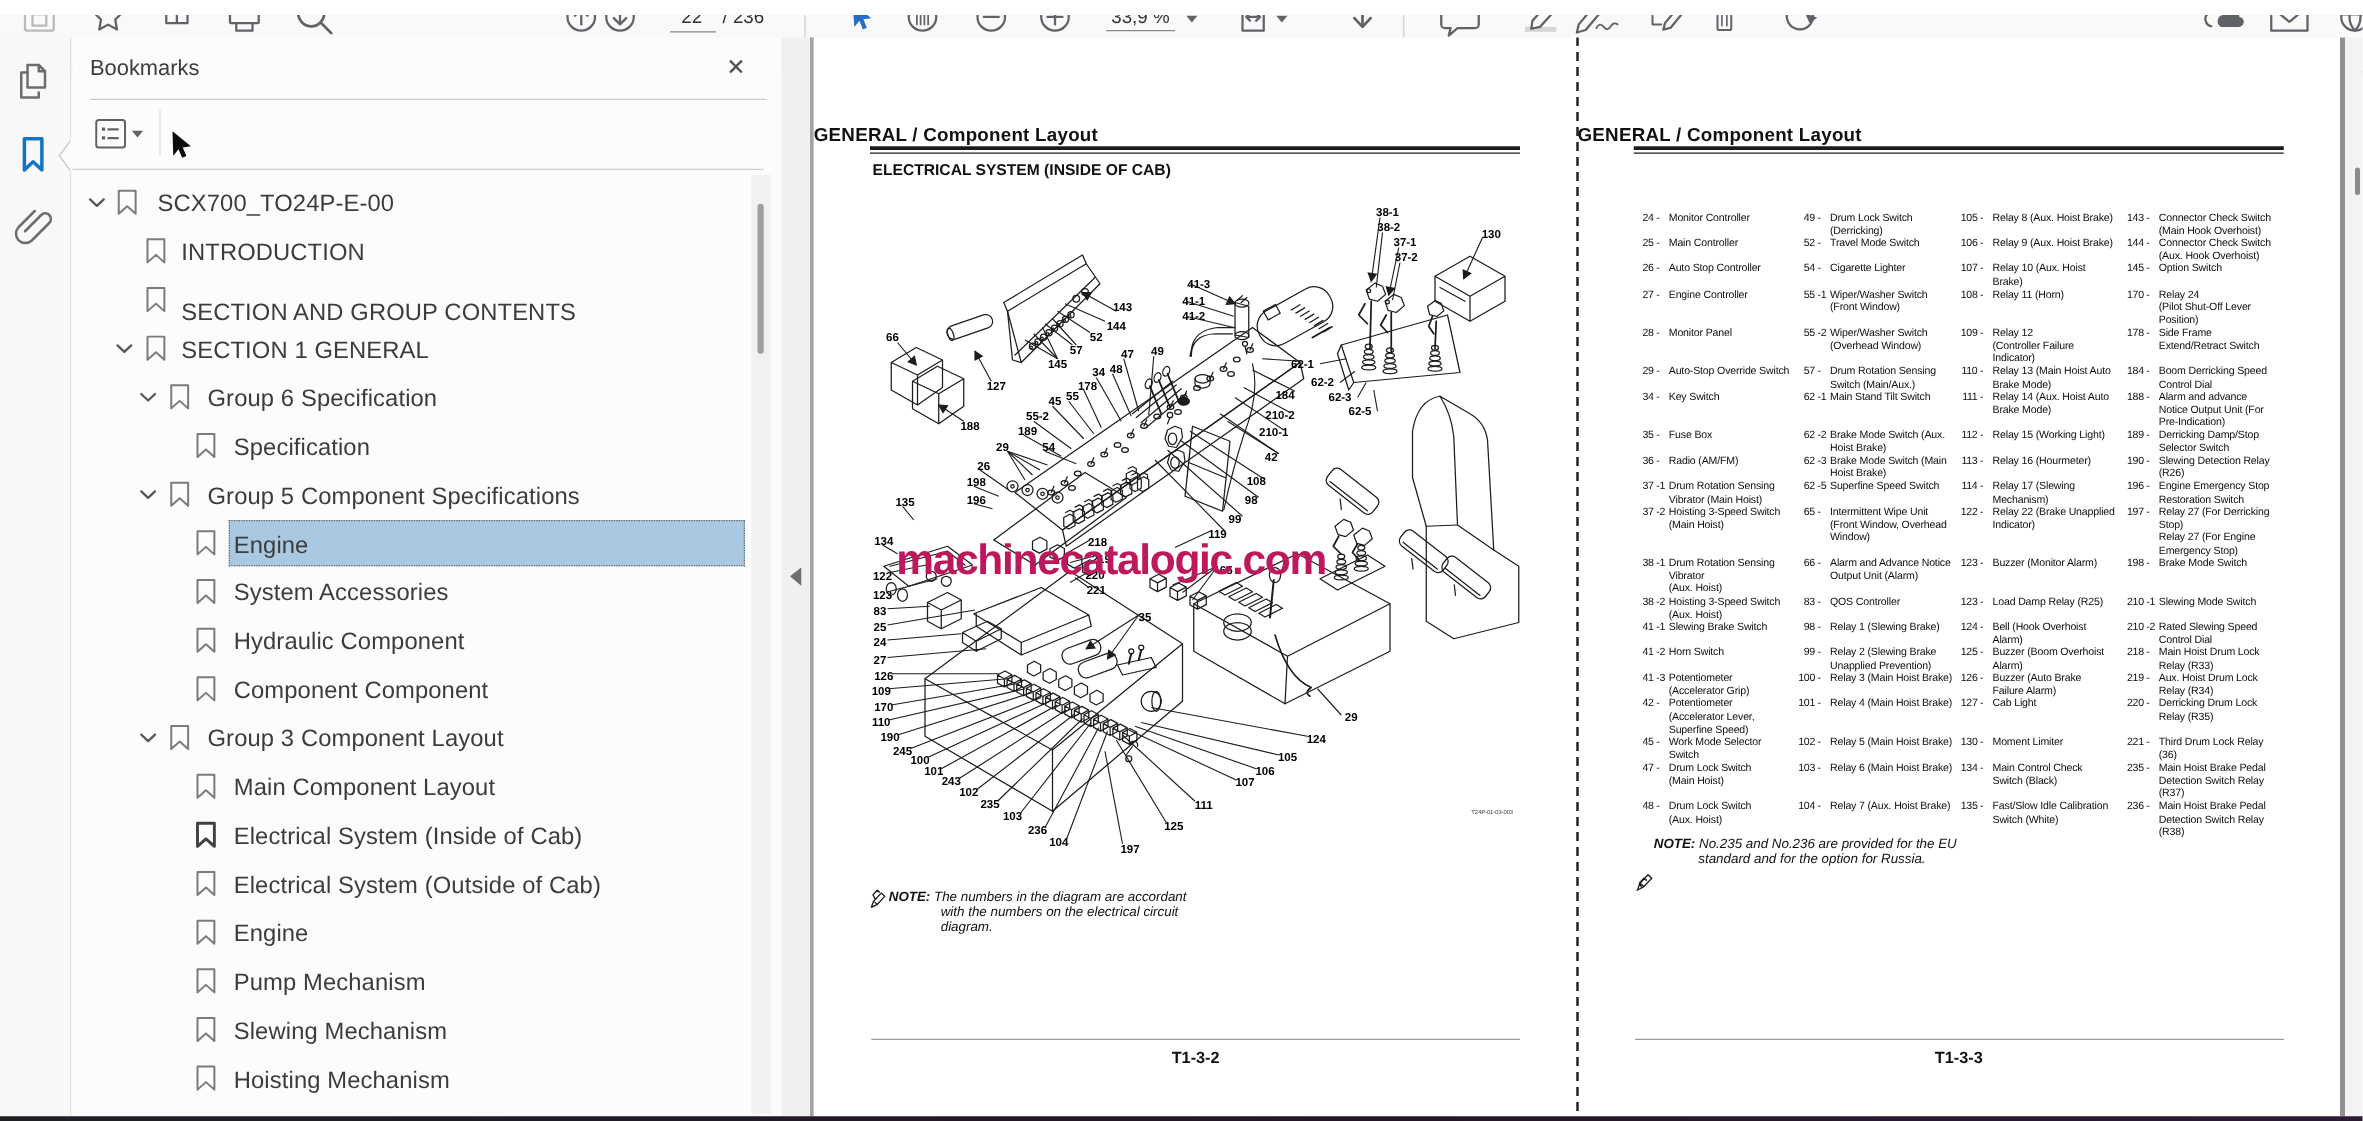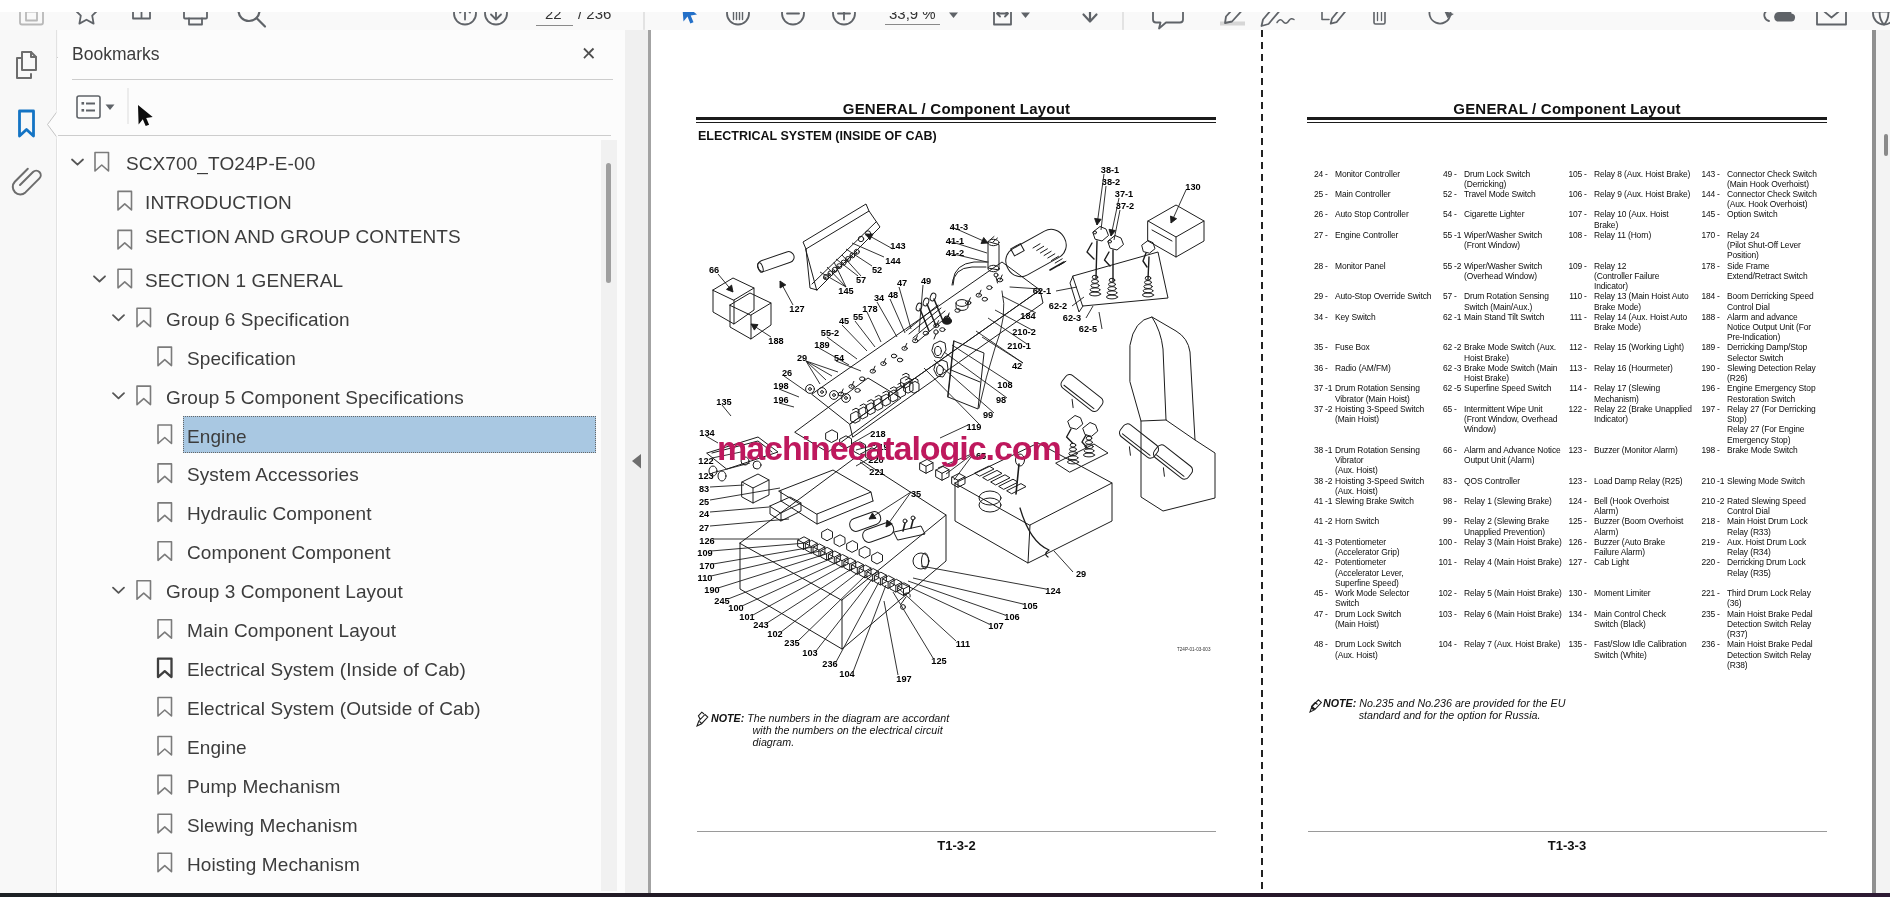--- a/index.html
+++ b/index.html
@@ -13,21 +13,21 @@
 #vsb{position:absolute;left:1872px;top:30px;width:18px;height:863px;background:#f3f3f3;border-left:4px solid #909090}
 #vsbthumb{position:absolute;left:1884px;top:134px;width:4px;height:22px;background:#8a8a8a;border-radius:2px}
 #psbtrack{position:absolute;left:601px;top:140px;width:16px;height:751px;background:#f1f1f1}
 #psbthumb{position:absolute;left:606px;top:163px;width:5px;height:120px;background:#9f9f9f;border-radius:2.5px}
 #bottombar{position:absolute;left:0;top:893px;width:1890px;height:4px;background:linear-gradient(90deg,#1d2124 0%,#241626 55%,#2d1a33 100%)}
 #bmtitle{position:absolute;left:72px;top:44px;font-size:17.5px;color:#3c3c3c}
 #bmclose{position:absolute;left:581px;top:43px;font-size:18.5px;color:#4f4f4f}
 .hline{position:absolute;background:#cdcdcd;height:1px}
 .trow{position:absolute;font-size:19px;color:#3c3c3c;white-space:nowrap;letter-spacing:.1px}
 #hl{position:absolute;left:183px;top:416px;width:413px;height:37px;background:#a9c8e2;outline:1px dotted #666;outline-offset:-1px}
-.ph{position:absolute;font-weight:bold;font-size:15px;color:#111;letter-spacing:.2px;text-align:center}
+.ph{position:absolute;font-weight:bold;font-size:15px;color:#111;letter-spacing:.2px;}
 .prule{position:absolute;height:6px;border-top:3px solid #1b1b1b;border-bottom:1px solid #1b1b1b}
 .frule{position:absolute;height:1px;background:#9a9a9a}
 .pfoot{position:absolute;font-weight:bold;font-size:13px;color:#111;text-align:center}
 .note{position:absolute;font-size:10.7px;font-style:italic;color:#111;line-height:11.9px;white-space:pre}
 .pc{position:absolute;font-size:8.45px;line-height:10.23px;letter-spacing:-.12px;color:#0d0d0d;white-space:nowrap}
 .pc .num{display:inline-block;width:17px;text-align:right;letter-spacing:-.2px}
 .pc .sub{display:inline-block;width:12px;padding-left:2px}
 .pc .w{display:inline-block;width:29px}
 #wm{position:absolute;left:717px;top:429px;font-size:34px;font-weight:bold;color:#be185d;letter-spacing:-1.05px;white-space:nowrap}
 #dashline{position:absolute;left:1261px;top:30px;width:2px;height:861px;background:repeating-linear-gradient(180deg,#222 0 7px,transparent 7px 12px)}
@@ -165,21 +165,21 @@
 <path d="M158,658.6 h13.5 v18.5 l-6.75,-6 l-6.75,6 z" fill="none" stroke="#3f3f3f" stroke-width="2.3" stroke-linejoin="round"></path>
 <path d="M158,697.5 h13.5 v18.5 l-6.75,-6 l-6.75,6 z" fill="none" stroke="#7b7b7b" stroke-width="1.6" stroke-linejoin="round"></path>
 <path d="M158,736.5 h13.5 v18.5 l-6.75,-6 l-6.75,6 z" fill="none" stroke="#7b7b7b" stroke-width="1.6" stroke-linejoin="round"></path>
 <path d="M158,775.4 h13.5 v18.5 l-6.75,-6 l-6.75,6 z" fill="none" stroke="#7b7b7b" stroke-width="1.6" stroke-linejoin="round"></path>
 <path d="M158,814.3 h13.5 v18.5 l-6.75,-6 l-6.75,6 z" fill="none" stroke="#7b7b7b" stroke-width="1.6" stroke-linejoin="round"></path>
 <path d="M158,853.2 h13.5 v18.5 l-6.75,-6 l-6.75,6 z" fill="none" stroke="#7b7b7b" stroke-width="1.6" stroke-linejoin="round"></path>
   </svg>
 <div id="hl"></div>
 <div class="trow" style="left:126px;top:153.0px">SCX700_TO24P-E-00</div>
 <div class="trow" style="left:145px;top:191.9px">INTRODUCTION</div>
-<div class="trow" style="left:145px;top:226px">SECTION AND GROUP CONTENTS</div>
+<div class="trow" style="left:145px;top:240px">SECTION AND GROUP CONTENTS</div>
 <div class="trow" style="left:145px;top:269.8px">SECTION 1 GENERAL</div>
 <div class="trow" style="left:166px;top:308.7px">Group 6 Specification</div>
 <div class="trow" style="left:187px;top:347.6px">Specification</div>
 <div class="trow" style="left:166px;top:386.6px">Group 5 Component Specifications</div>
 <div class="trow" style="left:187px;top:425.5px">Engine</div>
 <div class="trow" style="left:187px;top:464.4px">System Accessories</div>
 <div class="trow" style="left:187px;top:503.4px">Hydraulic Component</div>
 <div class="trow" style="left:187px;top:542.3px">Component Component</div>
 <div class="trow" style="left:166px;top:581.2px">Group 3 Component Layout</div>
 <div class="trow" style="left:187px;top:620.2px">Main Component Layout</div>
@@ -608,19 +608,19 @@
 <path d="M968,425 L940,438"></path>
 </g>
 <g fill="none" stroke="#1a1a1a" stroke-width="1.05">
 <path d="M697,726 l1.8,-5 6.2,-6.5 2.8,2.6 -6.2,6.6 -4.6,2.3 z M699.5,721.5 l2.6,2.4 M704,714 l-2.2,-1.8 -3.4,3.6 2,4"></path>
 <path d="M1310,712 l1.8,-5.2 6.6,-7 3,2.8 -6.6,7 -4.8,2.4 z M1312.6,707 l2.8,2.6 M1317.5,704.5 l-2.4,-2 -3.6,3.9 2.1,4.2"></path>
 </g>
 </svg>
 <div class="note" style="left:711px;top:713px"><b>NOTE:</b> The numbers in the diagram are accordant
               with the numbers on the electrical circuit
               diagram.</div>
-<div class="note" style="left:1323px;top:698px"><b>NOTE:</b> No.235 and No.236 are provided for the EU
+<div class="note" style="left:1323px;top:670px"><b>NOTE:</b> No.235 and No.236 are provided for the EU
             standard and for the option for Russia.</div>
 <div class="pc" style="left:1306px;top:168.5px"><span class="num">24</span><span class="sub">-</span>Monitor Controller<br><br><span class="num">25</span><span class="sub">-</span>Main Controller<br><br><span class="num">26</span><span class="sub">-</span>Auto Stop Controller<br><br><span class="num">27</span><span class="sub">-</span>Engine Controller<br><br><br><span class="num">28</span><span class="sub">-</span>Monitor Panel<br><br><br><span class="num">29</span><span class="sub">-</span>Auto-Stop Override Switch<br><br><span class="num">34</span><span class="sub">-</span>Key Switch<br><br><br><span class="num">35</span><span class="sub">-</span>Fuse Box<br><br><span class="num">36</span><span class="sub">-</span>Radio (AM/FM)<br><br><span class="num">37</span><span class="sub">-1</span>Drum Rotation Sensing<br><span class="w"></span>Vibrator (Main Hoist)<br><span class="num">37</span><span class="sub">-2</span>Hoisting 3-Speed Switch<br><span class="w"></span>(Main Hoist)<br><br><br><span class="num">38</span><span class="sub">-1</span>Drum Rotation Sensing<br><span class="w"></span>Vibrator<br><span class="w"></span>(Aux. Hoist)<br><span class="num">38</span><span class="sub">-2</span>Hoisting 3-Speed Switch<br><span class="w"></span>(Aux. Hoist)<br><span class="num">41</span><span class="sub">-1</span>Slewing Brake Switch<br><br><span class="num">41</span><span class="sub">-2</span>Horn Switch<br><br><span class="num">41</span><span class="sub">-3</span>Potentiometer<br><span class="w"></span>(Accelerator Grip)<br><span class="num">42</span><span class="sub">-</span>Potentiometer<br><span class="w"></span>(Accelerator Lever,<br><span class="w"></span>Superfine Speed)<br><span class="num">45</span><span class="sub">-</span>Work Mode Selector<br><span class="w"></span>Switch<br><span class="num">47</span><span class="sub">-</span>Drum Lock Switch<br><span class="w"></span>(Main Hoist)<br><br><span class="num">48</span><span class="sub">-</span>Drum Lock Switch<br><span class="w"></span>(Aux. Hoist)</div>
 <div class="pc" style="left:1435px;top:168.5px"><span class="num">49</span><span class="sub">-</span>Drum Lock Switch<br><span class="w"></span>(Derricking)<br><span class="num">52</span><span class="sub">-</span>Travel Mode Switch<br><br><span class="num">54</span><span class="sub">-</span>Cigarette Lighter<br><br><span class="num">55</span><span class="sub">-1</span>Wiper/Washer Switch<br><span class="w"></span>(Front Window)<br><br><span class="num">55</span><span class="sub">-2</span>Wiper/Washer Switch<br><span class="w"></span>(Overhead Window)<br><br><span class="num">57</span><span class="sub">-</span>Drum Rotation Sensing<br><span class="w"></span>Switch (Main/Aux.)<br><span class="num">62</span><span class="sub">-1</span>Main Stand Tilt Switch<br><br><br><span class="num">62</span><span class="sub">-2</span>Brake Mode Switch (Aux.<br><span class="w"></span>Hoist Brake)<br><span class="num">62</span><span class="sub">-3</span>Brake Mode Switch (Main<br><span class="w"></span>Hoist Brake)<br><span class="num">62</span><span class="sub">-5</span>Superfine Speed Switch<br><br><span class="num">65</span><span class="sub">-</span>Intermittent Wipe Unit<br><span class="w"></span>(Front Window, Overhead<br><span class="w"></span>Window)<br><br><span class="num">66</span><span class="sub">-</span>Alarm and Advance Notice<br><span class="w"></span>Output Unit (Alarm)<br><br><span class="num">83</span><span class="sub">-</span>QOS Controller<br><br><span class="num">98</span><span class="sub">-</span>Relay 1 (Slewing Brake)<br><br><span class="num">99</span><span class="sub">-</span>Relay 2 (Slewing Brake<br><span class="w"></span>Unapplied Prevention)<br><span class="num">100</span><span class="sub">-</span>Relay 3 (Main Hoist Brake)<br><br><span class="num">101</span><span class="sub">-</span>Relay 4 (Main Hoist Brake)<br><br><br><span class="num">102</span><span class="sub">-</span>Relay 5 (Main Hoist Brake)<br><br><span class="num">103</span><span class="sub">-</span>Relay 6 (Main Hoist Brake)<br><br><br><span class="num">104</span><span class="sub">-</span>Relay 7 (Aux. Hoist Brake)</div>
 <div class="pc" style="left:1565px;top:168.5px"><span class="num">105</span><span class="sub">-</span>Relay 8 (Aux. Hoist Brake)<br><br><span class="num">106</span><span class="sub">-</span>Relay 9 (Aux. Hoist Brake)<br><br><span class="num">107</span><span class="sub">-</span>Relay 10 (Aux. Hoist<br><span class="w"></span>Brake)<br><span class="num">108</span><span class="sub">-</span>Relay 11 (Horn)<br><br><br><span class="num">109</span><span class="sub">-</span>Relay 12<br><span class="w"></span>(Controller Failure<br><span class="w"></span>Indicator)<br><span class="num">110</span><span class="sub">-</span>Relay 13 (Main Hoist Auto<br><span class="w"></span>Brake Mode)<br><span class="num">111</span><span class="sub">-</span>Relay 14 (Aux. Hoist Auto<br><span class="w"></span>Brake Mode)<br><br><span class="num">112</span><span class="sub">-</span>Relay 15 (Working Light)<br><br><span class="num">113</span><span class="sub">-</span>Relay 16 (Hourmeter)<br><br><span class="num">114</span><span class="sub">-</span>Relay 17 (Slewing<br><span class="w"></span>Mechanism)<br><span class="num">122</span><span class="sub">-</span>Relay 22 (Brake Unapplied<br><span class="w"></span>Indicator)<br><br><br><span class="num">123</span><span class="sub">-</span>Buzzer (Monitor Alarm)<br><br><br><span class="num">123</span><span class="sub">-</span>Load Damp Relay (R25)<br><br><span class="num">124</span><span class="sub">-</span>Bell (Hook Overhoist<br><span class="w"></span>Alarm)<br><span class="num">125</span><span class="sub">-</span>Buzzer (Boom Overhoist<br><span class="w"></span>Alarm)<br><span class="num">126</span><span class="sub">-</span>Buzzer (Auto Brake<br><span class="w"></span>Failure Alarm)<br><span class="num">127</span><span class="sub">-</span>Cab Light<br><br><br><span class="num">130</span><span class="sub">-</span>Moment Limiter<br><br><span class="num">134</span><span class="sub">-</span>Main Control Check<br><span class="w"></span>Switch (Black)<br><br><span class="num">135</span><span class="sub">-</span>Fast/Slow Idle Calibration<br><span class="w"></span>Switch (White)</div>
 <div class="pc" style="left:1698px;top:168.5px"><span class="num">143</span><span class="sub">-</span>Connector Check Switch<br><span class="w"></span>(Main Hook Overhoist)<br><span class="num">144</span><span class="sub">-</span>Connector Check Switch<br><span class="w"></span>(Aux. Hook Overhoist)<br><span class="num">145</span><span class="sub">-</span>Option Switch<br><br><span class="num">170</span><span class="sub">-</span>Relay 24<br><span class="w"></span>(Pilot Shut-Off Lever<br><span class="w"></span>Position)<br><span class="num">178</span><span class="sub">-</span>Side Frame<br><span class="w"></span>Extend/Retract Switch<br><br><span class="num">184</span><span class="sub">-</span>Boom Derricking Speed<br><span class="w"></span>Control Dial<br><span class="num">188</span><span class="sub">-</span>Alarm and advance<br><span class="w"></span>Notice Output Unit (For<br><span class="w"></span>Pre-Indication)<br><span class="num">189</span><span class="sub">-</span>Derricking Damp/Stop<br><span class="w"></span>Selector Switch<br><span class="num">190</span><span class="sub">-</span>Slewing Detection Relay<br><span class="w"></span>(R26)<br><span class="num">196</span><span class="sub">-</span>Engine Emergency Stop<br><span class="w"></span>Restoration Switch<br><span class="num">197</span><span class="sub">-</span>Relay 27 (For Derricking<br><span class="w"></span>Stop)<br><span class="w"></span>Relay 27 (For Engine<br><span class="w"></span>Emergency Stop)<br><span class="num">198</span><span class="sub">-</span>Brake Mode Switch<br><br><br><span class="num">210</span><span class="sub">-1</span>Slewing Mode Switch<br><br><span class="num">210</span><span class="sub">-2</span>Rated Slewing Speed<br><span class="w"></span>Control Dial<br><span class="num">218</span><span class="sub">-</span>Main Hoist Drum Lock<br><span class="w"></span>Relay (R33)<br><span class="num">219</span><span class="sub">-</span>Aux. Hoist Drum Lock<br><span class="w"></span>Relay (R34)<br><span class="num">220</span><span class="sub">-</span>Derricking Drum Lock<br><span class="w"></span>Relay (R35)<br><br><span class="num">221</span><span class="sub">-</span>Third Drum Lock Relay<br><span class="w"></span>(36)<br><span class="num">235</span><span class="sub">-</span>Main Hoist Brake Pedal<br><span class="w"></span>Detection Switch Relay<br><span class="w"></span>(R37)<br><span class="num">236</span><span class="sub">-</span>Main Hoist Brake Pedal<br><span class="w"></span>Detection Switch Relay<br><span class="w"></span>(R38)</div>
 <div id="wm">machinecatalogic.com</div>
 
 </body></html>

